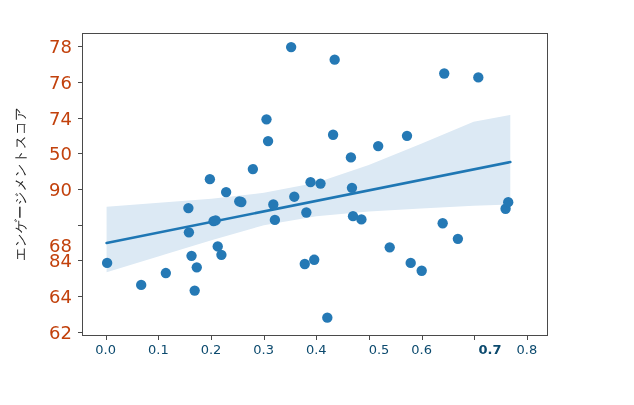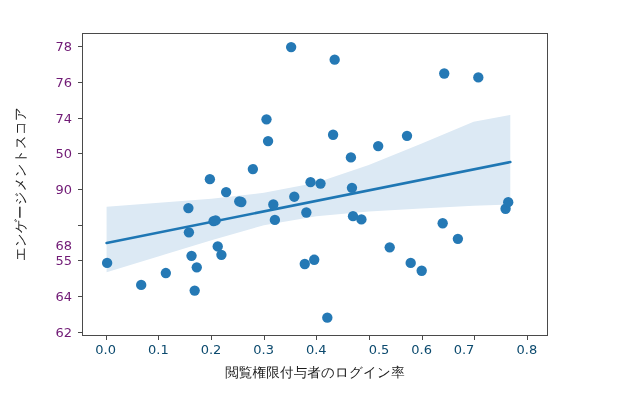--- a/index.html
+++ b/index.html
@@ -60,22 +60,22 @@
     top: 342px;
     font-size: 13px;
     color: #0c4a6e;
     transform: translateX(-50%);
     white-space: nowrap;
     line-height: 15px;
   }
   .ytick-label {
     position: absolute;
     left: 72px;
-    font-size: 13px;
-    color: #701a75;
+    font-size: 18px;
+    color: #c2410c;
     transform: translate(-100%, -50%);
     white-space: nowrap;
     line-height: 15px;
   }
   #xlabel {
     position: absolute;
     top: 364px;
     left: 315px;
     transform: translateX(-50%);
     font-size: 13.5px;
@@ -101,21 +101,21 @@
 <div id="figure">
 
   <div id="ylabel">エンゲージメントスコア</div>
 
   <div id="ticks-y">
       <div class="ytick-mark" style="top: 331.544px;"></div>
       <div class="ytick-label" style="top: 331.544px;">62</div>
       <div class="ytick-mark" style="top: 295.897px;"></div>
       <div class="ytick-label" style="top: 295.897px; text-align: center;">64</div>
       <div class="ytick-mark" style="top: 260.25px;"></div>
-      <div class="ytick-label" style="top: 260.25px;">55</div>
+      <div class="ytick-label" style="top: 260.25px;">84</div>
       <div class="ytick-mark" style="top: 224.603px;"></div>
       <div class="ytick-label" style="top: 224.603px; margin-top: 20px;">68</div>
       <div class="ytick-mark" style="top: 188.956px;"></div>
       <div class="ytick-label" style="top: 188.956px;">90</div>
       <div class="ytick-mark" style="top: 153.309px;"></div>
       <div class="ytick-label" style="top: 153.309px;">50</div>
       <div class="ytick-mark" style="top: 117.662px;"></div>
       <div class="ytick-label" style="top: 117.662px;">74</div>
       <div class="ytick-mark" style="top: 82.0147px;"></div>
       <div class="ytick-label" style="top: 82.0147px;">76</div>
@@ -131,21 +131,21 @@
       <div class="xtick-label" style="left: 211.006px;">0.2</div>
       <div class="xtick-mark" style="left: 263.661px;"></div>
       <div class="xtick-label" style="left: 263.661px;">0.3</div>
       <div class="xtick-mark" style="left: 316.316px;"></div>
       <div class="xtick-label" style="left: 316.316px;">0.4</div>
       <div class="xtick-mark" style="left: 368.972px;"></div>
       <div class="xtick-label" style="left: 349px; margin-left: 30px;">0.5</div>
       <div class="xtick-mark" style="left: 421.627px;"></div>
       <div class="xtick-label" style="left: 421.627px;">0.6</div>
       <div class="xtick-mark" style="left: 474.282px;"></div>
-      <div class="xtick-label" style="left: 464px;">0.7</div>
+      <div class="xtick-label" style="left: 490px; font-weight: bold;">0.7</div>
       <div class="xtick-mark" style="left: 526.938px;"></div>
       <div class="xtick-label" style="left: 526.938px;">0.8</div>
     </div>
 
   <div id="plot-area">
     <svg id="plot-svg" viewBox="0 0 466 303" preserveAspectRatio="none">
       <path id="ci-band" fill="#dce9f4" stroke="none" d="M23.69,173.78L76.35,169.86L129.01,165.76L181.66,159.88L234.32,149.72L286.97,131.89L339.63,110.51L392.28,88.23L429.14,81.45L429.14,171.64L392.28,172.89L339.63,175.56L286.97,178.77L234.32,183.58L181.66,192.49L129.01,207.64L76.35,223.69L23.69,239.73Z"></path>
       <line id="reg-line" stroke="#1f77b4" stroke-width="2.6" stroke-linecap="round" x1="23.694915254237287" y1="210.31764705882347" x2="429.1412429378531" y2="128.8641176470589"></line>
       <g id="points-group">
           <circle cx="24.22" cy="230.46" r="5.2" fill="#2579b5"></circle>
@@ -191,15 +191,14 @@
           <circle cx="361.22" cy="190.53" r="5.2" fill="#2579b5"></circle>
           <circle cx="362.80" cy="39.75" r="5.2" fill="#2579b5"></circle>
           <circle cx="376.49" cy="206.22" r="5.2" fill="#2579b5"></circle>
           <circle cx="397.02" cy="43.67" r="5.2" fill="#2579b5"></circle>
           <circle cx="424.40" cy="175.92" r="5.2" fill="#2579b5"></circle>
           <circle cx="427.04" cy="169.32" r="5.2" fill="#2579b5"></circle>
         </g>
     </svg>
   </div>
 
-  <div id="xlabel">閲覧権限付与者のログイン率</div>
 
 </div>
 
 </body></html>

